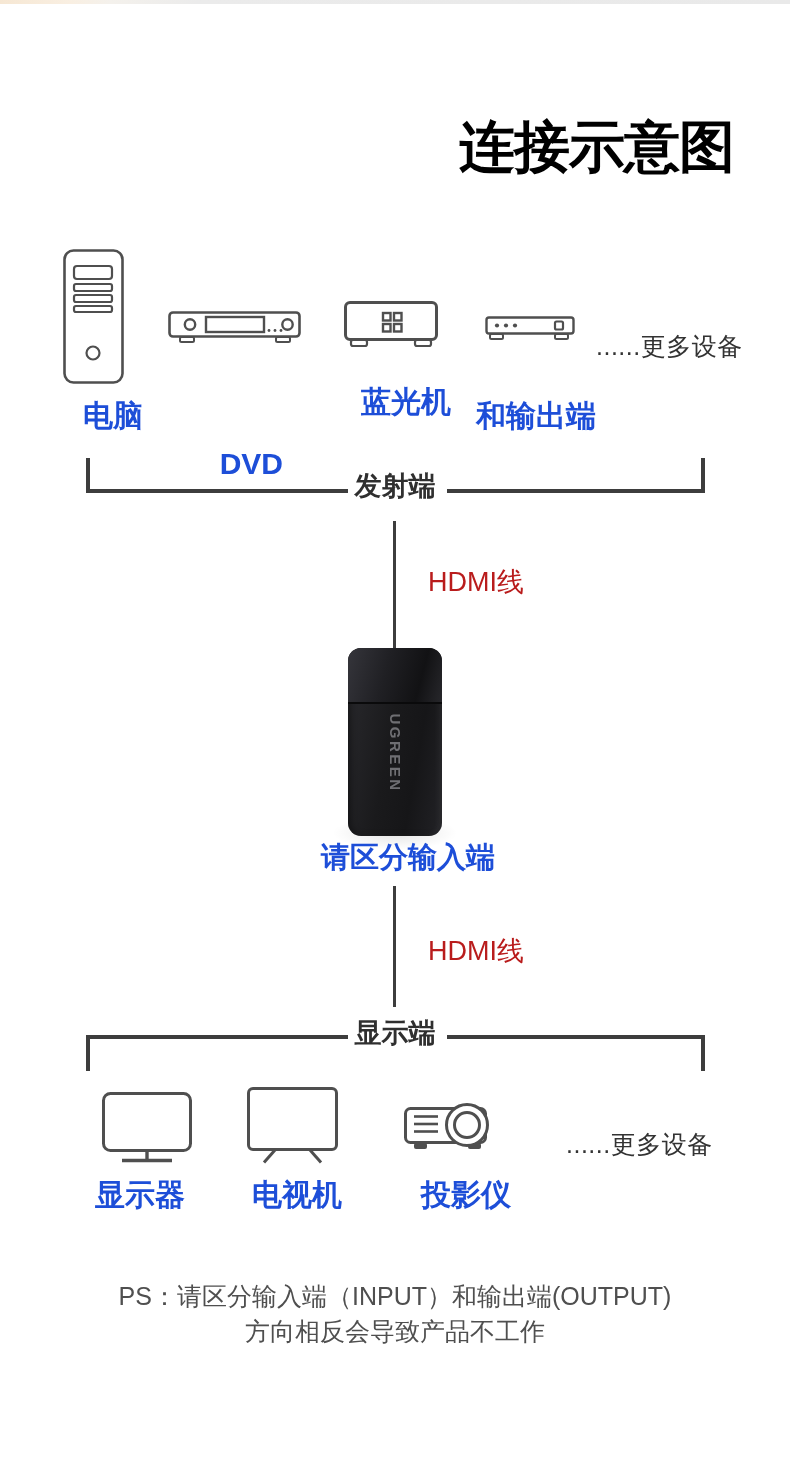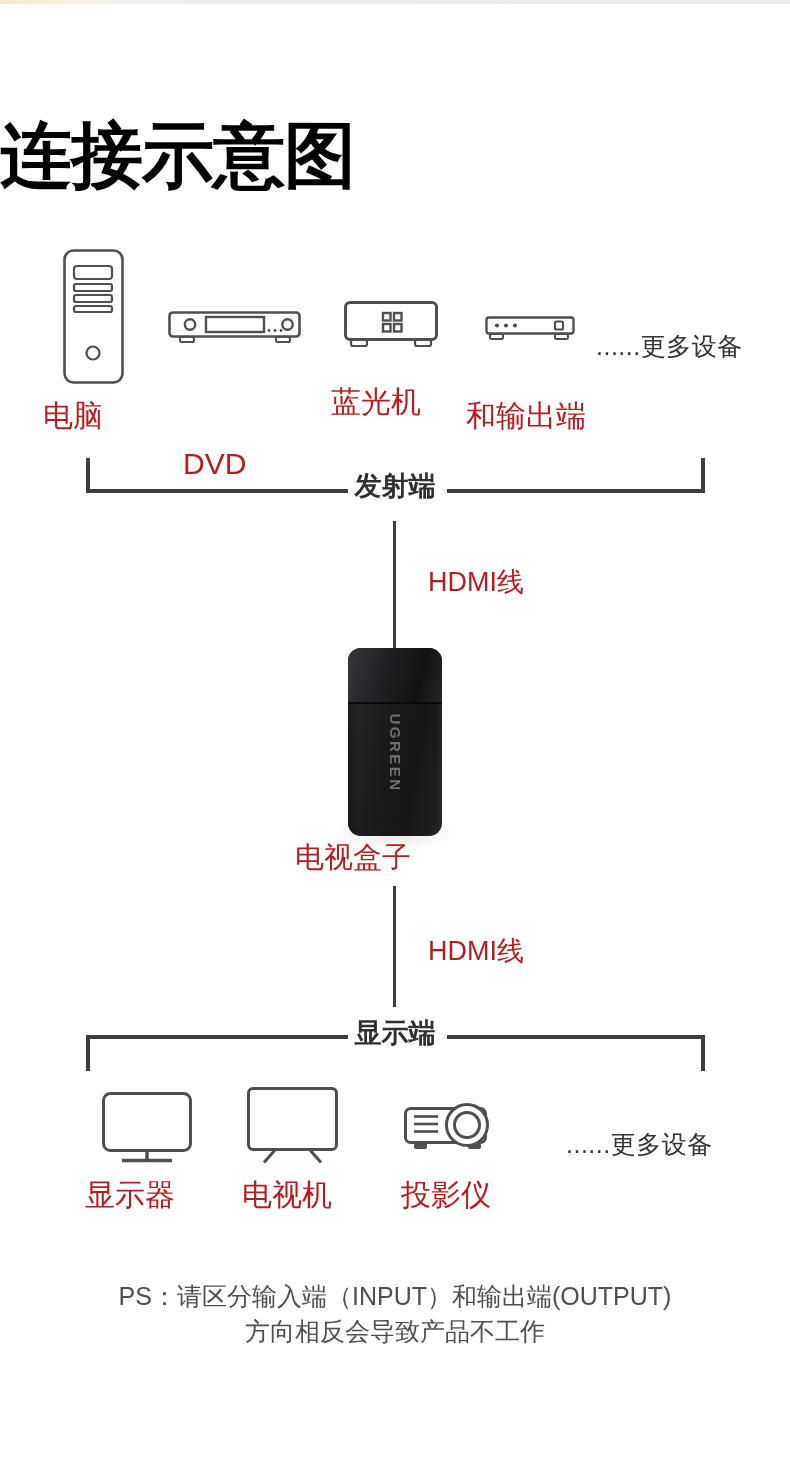--- a/index.html
+++ b/index.html
@@ -3,23 +3,23 @@
 <meta charset="utf-8">
 <style>
   html,body{margin:0;padding:0;background:#fff;}
   .canvas{
     position:relative;width:790px;height:1471px;background:#ffffff;
     font-family:"Liberation Sans","DejaVu Sans",sans-serif;overflow:hidden;
   }
   .abs{position:absolute;}
   .top-strip{left:0;top:0;width:790px;height:4px;
     background:linear-gradient(90deg,#f6e7d3 0%,#f9efe2 9%,#f4f1ec 14%,#ebebeb 25%,#e9e9e9 100%);}
-  .page-title{left:0;top:116px;width:734px;text-align:left;
-    font-size:72px;font-weight:900;letter-spacing:-1px;color:#000;line-height:1.1;}
-  .dev-label{color:#b91c1c;font-size:30px;font-weight:400;text-align:left;line-height:1.1;}
+  .page-title{left:0;top:116px;width:734px;text-align:right;
+    font-size:56px;font-weight:900;letter-spacing:-1px;color:#000;line-height:1.1;}
+  .dev-label{color:#1d4ed8;font-size:30px;font-weight:700;text-align:right;line-height:1.1;}
   .more-devices{color:#333;font-size:25px;font-weight:400;letter-spacing:0.5px;}
   .bracket-line{background:#3d3d3d;}
   .bracket-label{color:#2f2f2f;font-size:27px;font-weight:600;text-align:center;line-height:1.1;}
   .cable-line{background:#3d3d3d;}
   .cable-label{color:#b91c1c;font-size:27px;font-weight:400;}
   .icon svg{display:block;}
   .amp{
     left:348px;top:648px;width:94px;height:188px;border-radius:13px;
     background:linear-gradient(100deg,#2a2a2e 0%,#1a1a1c 45%,#161618 70%,#222226 100%);
     box-shadow:inset -3px 0 6px rgba(255,255,255,0.06), inset 3px 0 6px rgba(0,0,0,0.4);
@@ -109,21 +109,21 @@
   <div class="abs bracket-label" style="left:345px;top:472px;width:100px;text-align:center;">发射端</div>
 
   <div class="abs cable-line" style="left:393px;top:521px;width:3px;height:129px;"></div>
   <div class="abs cable-label" style="left:428px;top:564px;">HDMI线</div>
 
   <div class="abs amp-shadow"></div>
   <div class="abs amp">
     <div class="amp-cap"></div>
     <div class="amp-brand">UGREEN</div>
   </div>
-  <div class="abs dev-label" style="left:295px;top:842px;width:200px;font-size:29px;">电视盒子</div>
+  <div class="abs dev-label" style="left:295px;top:842px;width:200px;font-size:29px;">请区分输入端</div>
 
   <div class="abs cable-line" style="left:393px;top:886px;width:3px;height:121px;"></div>
   <div class="abs cable-label" style="left:428px;top:933px;">HDMI线</div>
 
   <div class="abs bracket-line" style="left:86px;top:1035px;width:262px;height:4px;"></div>
   <div class="abs bracket-line" style="left:447px;top:1035px;width:258px;height:4px;"></div>
   <div class="abs bracket-line" style="left:86px;top:1035px;width:4px;height:36px;"></div>
   <div class="abs bracket-line" style="left:701px;top:1035px;width:4px;height:36px;"></div>
   <div class="abs bracket-label" style="left:345px;top:1019px;width:100px;">显示端</div>
 
@@ -153,18 +153,18 @@
       <line x1="10" y1="16.5" x2="34" y2="16.5" stroke="#4f4f4f" stroke-width="2.6"></line>
       <line x1="10" y1="24" x2="34" y2="24" stroke="#4f4f4f" stroke-width="2.6"></line>
       <line x1="10" y1="31.5" x2="34" y2="31.5" stroke="#4f4f4f" stroke-width="2.6"></line>
     </svg>
   </span>
 
   <div class="abs more-devices" style="left:566px;top:1128px;width:160px;">......更多设备</div>
 
   <div class="abs dev-label" style="left:85px;top:1178px;width:100px;">显示器</div>
   <div class="abs dev-label" style="left:242px;top:1178px;width:100px;">电视机</div>
-  <div class="abs dev-label" style="left:401px;top:1178px;width:100px;">投影仪</div>
+  <div class="abs dev-label" style="left:411px;top:1178px;width:100px;">投影仪</div>
 
   <div class="abs note-line" style="top:1281px;">PS：请区分输入端（INPUT）和输出端(OUTPUT)</div>
   <div class="abs note-line" style="top:1316px;">方向相反会导致产品不工作</div>
 
 </div>
 
 </body></html>

